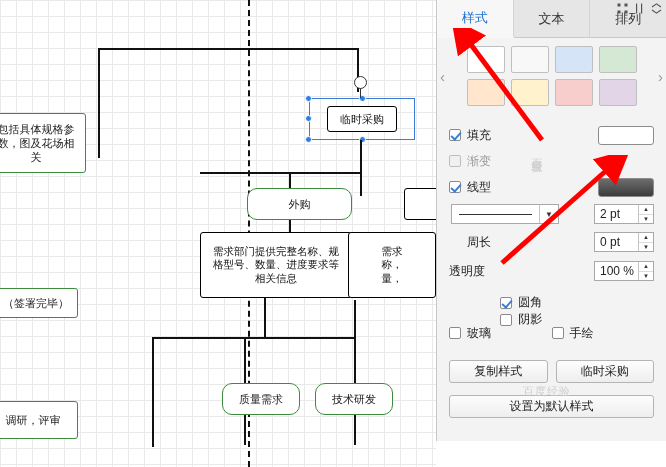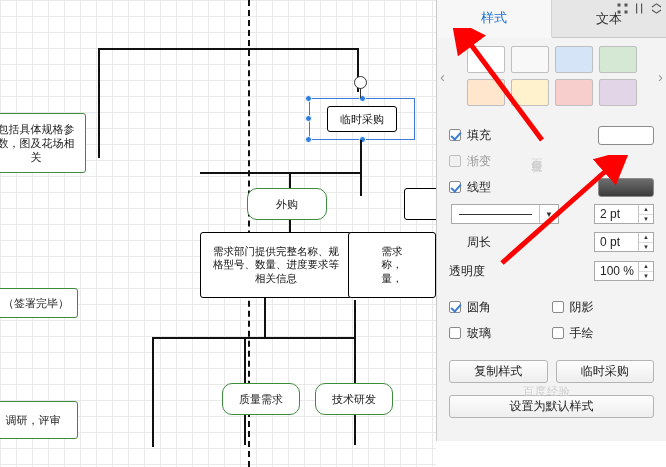--- a/index.html
+++ b/index.html
@@ -363,21 +363,21 @@
     <div class="handle" style="left:305px; top:136px;"></div>
     <div class="handle" style="left:359px; top:136px;"></div>
     <div class="handle" style="left:359px; top:95px;"></div>
     <div class="rot-stem" style="left:360px; top:88px; height:10px;"></div>
     <div class="rot-handle" style="left:354px; top:76px;"></div>
 
     <div class="line" style="left:360px; top:140px; width:2px; height:56px;"></div>
     <div class="line" style="left:200px; top:172px; width:160px; height:2px;"></div>
     <div class="line" style="left:289px; top:174px; width:2px; height:14px;"></div>
 
-    <div class="node green round" style="left:247px; top:188px; width:80px; height:32px;">
+    <div class="node green round" style="left:247px; top:188px; width:105px; height:32px;">
       <span>外购</span>
     </div>
 
     <div class="node" style="left:404px; top:188px; width:60px; height:32px;"></div>
 
     <div class="line" style="left:289px; top:220px; width:2px; height:12px;"></div>
 
     <div class="node" style="left:200px; top:232px; width:152px; height:66px; font-size:10.5px;text-align:center;">
       <span>需求部门提供完整名称、规格型号、数量、进度要求等相关信息</span>
     </div>
@@ -408,20 +408,23 @@
   </div>
 
   <div id="panel">
 
     <div id="tabs">
       <div class="tab active">
         <span>样式</span>
       </div>
       <div class="tab">
         <span>文本</span>
+      </div>
+      <div class="tab">
+        <span>排列</span>
       </div>
     </div>
 
     <div id="swatch-area">
       <div class="arrow-l">‹</div>
       <div class="arrow-r">›</div>
       <div class="swatch-row">
         <div class="swatch" style="background:#ffffff;"></div>
         <div class="swatch" style="background:#f8f8f8;"></div>
         <div class="swatch" style="background:#d6e4f7;"></div>
@@ -481,21 +484,21 @@
       <div class="lbl">透明度</div>
       <div class="spin">
         <div class="val">100 %</div>
         <div class="arrows">
             <span>▲</span>
             <span>▼</span>
           </div>
       </div>
     </div>
 
-    <div class="two-col" style="margin-top:8px;">
+    <div class="two-col" style="margin-top:8px;flex-direction:column;">
       <div class="half">
         <div class="cb checked"></div>
         <div class="lbl">圆角</div>
       </div>
       <div class="half">
         <div class="cb"></div>
         <div class="lbl">阴影</div>
       </div>
     </div>
 

